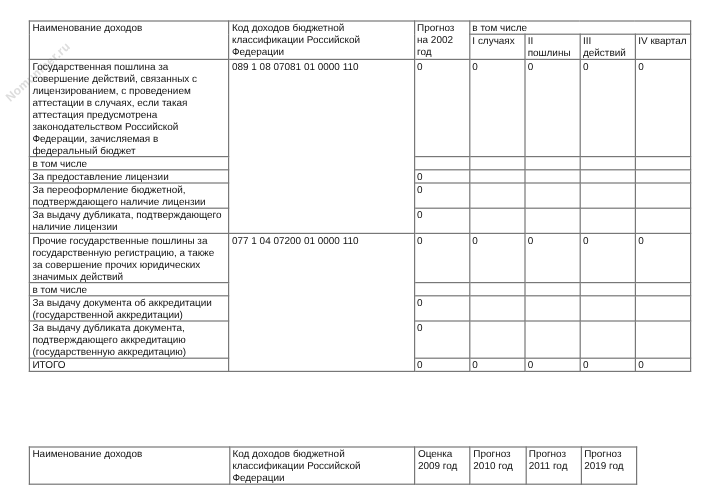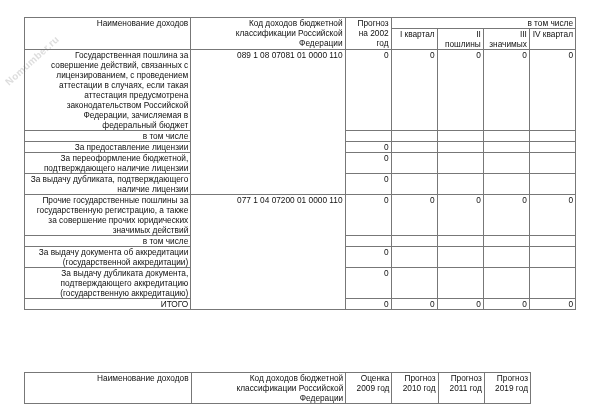--- a/index.html
+++ b/index.html
@@ -1,18 +1,18 @@
 <!DOCTYPE html>
 <html><head>
 <meta charset="utf-8">
 <style>
   html, body { margin:0; padding:0; background:#fff; }
   body { width:600px; height:420px; position:relative; overflow:hidden;
     font-family:"Liberation Sans", sans-serif; font-size:8.3px; color:#111; }
-  table { border-collapse:collapse; position:absolute; table-layout:fixed;text-align:right; }
+  table { border-collapse:collapse; position:absolute; table-layout:fixed; }
   td { border:1px solid #777; vertical-align:top; padding:0 2px; line-height:10px; }
   #t1 { left:24px; top:17px; width:552px; }
   #t2 { left:24px; top:372px; width:507px; }
   .wm { position:absolute; left:-2px; top:55px; transform:rotate(-42deg); color:#cfcfcf;
     font-size:10px; font-weight:bold; letter-spacing:.3px; opacity:.7; }
 </style>
 </head>
 <body>
 
 <div class="wm">Nomumber.ru</div>
@@ -28,23 +28,23 @@
       <col style="width:46px">
     </colgroup>
   <tbody>
       <tr>
     <td rowspan="2" style="height:30px">Наименование доходов</td>
     <td rowspan="2">Код доходов бюджетной классификации Российской Федерации</td>
     <td rowspan="2">Прогноз на 2002 год</td>
     <td colspan="4">в том числе</td>
   </tr>
   <tr>
-    <td>I квартал</td>
+    <td>I случаях</td>
     <td>II пошлины</td>
-    <td>III значимых</td>
+    <td>III действий</td>
     <td>IV квартал</td>
   </tr>
   </tbody>
     <tbody id="rows">
       <tr>
         <td>Государственная пошлина за совершение действий, связанных с лицензированием, с проведением аттестации в случаях, если такая аттестация предусмотрена законодательством Российской Федерации, зачисляемая в федеральный бюджет</td>
         <td rowspan="5">089 1 08 07081 01 0000 110</td>
         <td>0</td>
         <td>0</td>
         <td>0</td>

